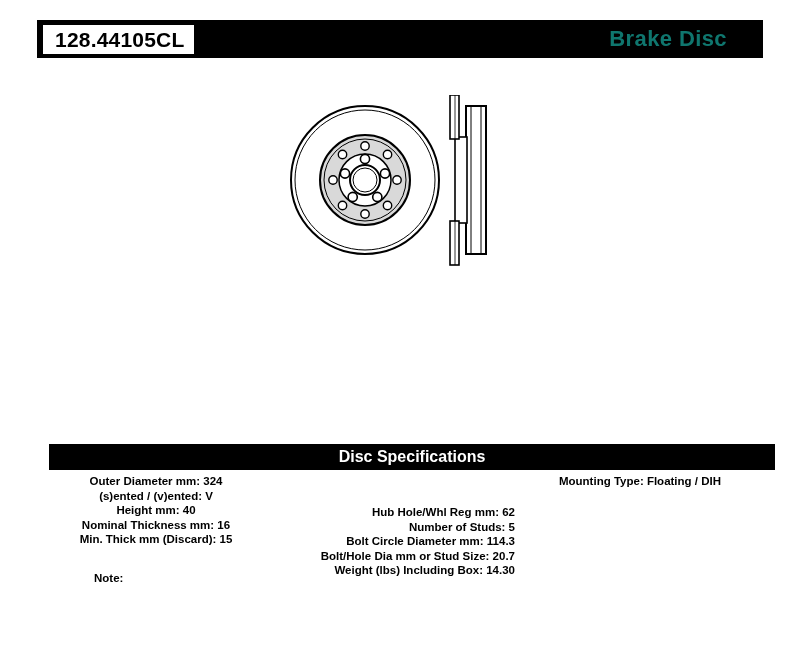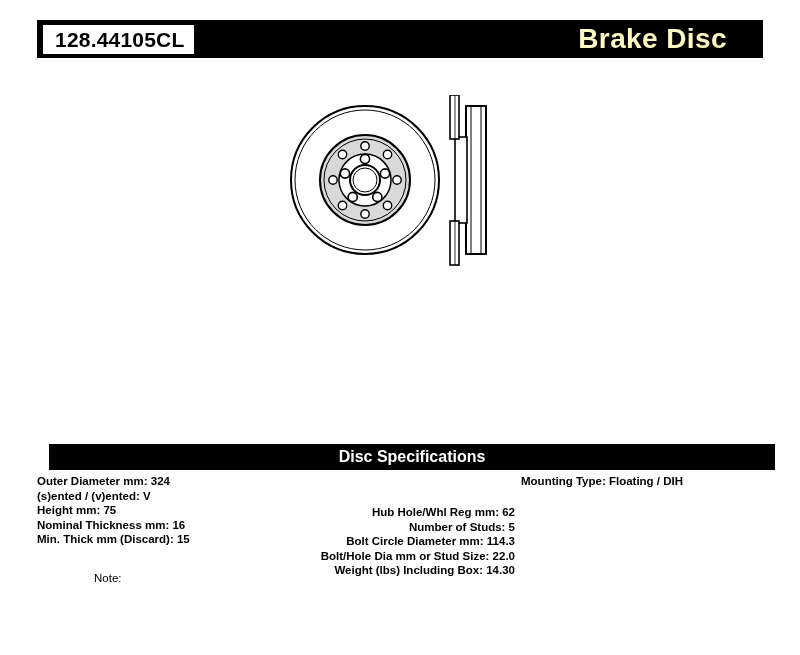--- a/index.html
+++ b/index.html
@@ -46,22 +46,22 @@
     background: #ffffff;
     color: #000000;
     font-size: 21px;
     font-weight: bold;
     letter-spacing: 0.2px;
     padding: 4px 10px 4px 12px;
     margin-left: 6px;
     line-height: 1;
   }
   .header-title {
-    color: #fef9c3;
-    font-size: 28px;
+    color: #0f766e;
+    font-size: 22px;
     font-weight: bold;
     letter-spacing: 0.4px;
     padding-right: 22px;
   }
 
   
   .drawing {
     position: absolute;
     left: 270px;
     top: 95px;
@@ -93,47 +93,47 @@
     top: 474px;
     width: 726px;
     height: 100px;
     display: flex;
   }
   .col {
     box-sizing: border-box;
   }
   .col-left {
     width: 242px;
-    text-align: left;
+    text-align: center;
     padding-right: 4px;
   }
   .col-mid {
     width: 242px;
     text-align: right;
     padding-right: 6px;
     margin-top: 31px;
   }
   .col-right {
     width: 242px;
-    text-align: left;
+    text-align: center;
     padding-right: 4px;
   }
   .spec-line {
     font-size: 11.5px;
     font-weight: bold;
     line-height: 14.6px;
     white-space: nowrap;
   }
 
   .note {
     position: absolute;
     left: 94px;
     top: 572px;
     font-size: 11.5px;
-    font-weight: normal;
+    font-weight: bold;
   }
 </style>
 </head>
 <body>
 
 <div class="page">
 
   <div class="header-bar">
     <div class="part-number-wrap">
       <span class="part-number">128.44105CL</span>
@@ -186,29 +186,29 @@
       </g>
     </svg>
   </div>
 
   <div class="spec-title-bar">Disc Specifications</div>
 
   <div class="spec-columns">
     <div class="col col-left">
       <div class="spec-line">Outer Diameter mm: 324</div>
       <div class="spec-line">(s)ented / (v)ented: V</div>
-      <div class="spec-line">Height mm: 75</div>
+      <div class="spec-line">Height mm: 40</div>
       <div class="spec-line">Nominal Thickness mm: 16</div>
       <div class="spec-line">Min. Thick mm (Discard): 15</div>
     </div>
     <div class="col col-mid">
       <div class="spec-line">Hub Hole/Whl Reg mm: 62</div>
       <div class="spec-line">Number of Studs: 5</div>
       <div class="spec-line">Bolt Circle Diameter mm: 114.3</div>
-      <div class="spec-line">Bolt/Hole Dia mm or Stud Size: 22.0</div>
+      <div class="spec-line">Bolt/Hole Dia mm or Stud Size: 20.7</div>
       <div class="spec-line">Weight (lbs) Including Box: 14.30</div>
     </div>
     <div class="col col-right">
       <div class="spec-line">Mounting Type: Floating / DIH</div>
     </div>
   </div>
 
   <div class="note">Note:</div>
 
 </div>

